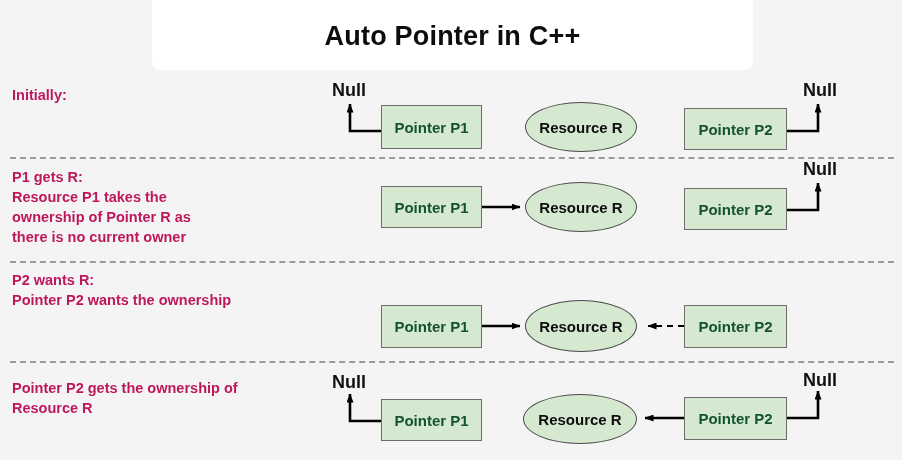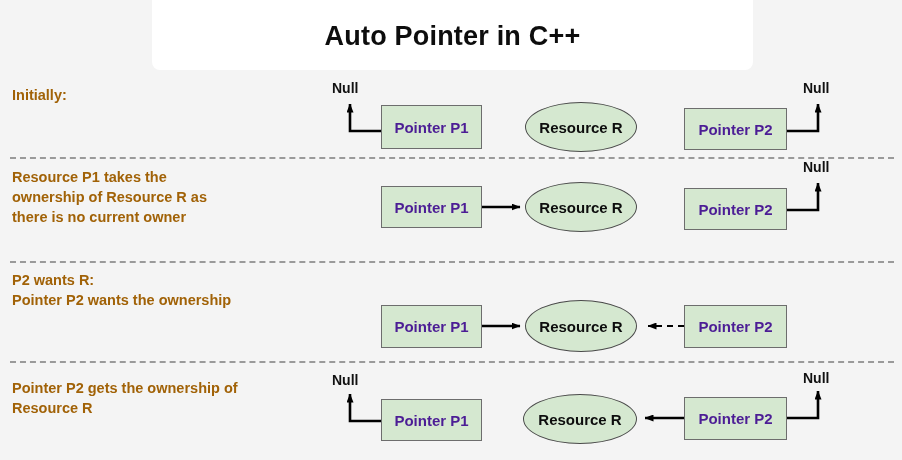--- a/index.html
+++ b/index.html
@@ -49,21 +49,21 @@
     left: 0;
     width: 902px;
   }
   .row-text {
     position: absolute;
     left: 12px;
     width: 300px;
     font-size: 14.5px;
     font-weight: bold;
     line-height: 20px;
-    color: #a16207;
+    color: #be185d;
   }
   .row-text .line {
     display: block;
     white-space: nowrap;
   }
   
   .divider {
     position: absolute;
     left: 10px;
     width: 884px;
@@ -74,41 +74,41 @@
   .node-box {
     position: absolute;
     background: #d5e8d0;
     border: 1.4px solid #6d6d6d;
     box-sizing: border-box;
     display: flex;
     align-items: center;
     justify-content: center;
     font-size: 15px;
     font-weight: bold;
-    color: #4c1d95;
+    color: #14532d;
     white-space: nowrap;
   }
   .node-ellipse {
     position: absolute;
     background: #d5e8d0;
     border: 1.4px solid #4a4a4a;
     border-radius: 50%;
     box-sizing: border-box;
     display: flex;
     align-items: center;
     justify-content: center;
     font-size: 15px;
     font-weight: bold;
     color: #0d0d0d;
     white-space: nowrap;
   }
   
   .null-label {
     position: absolute;
-    font-size: 14px;
+    font-size: 18px;
     font-weight: bold;
     color: #111111;
     white-space: nowrap;
   }
   
   #connectors {
     position: absolute;
     left: 0;
     top: 0;
     width: 902px;
@@ -158,22 +158,23 @@
     <div class="node-box" style="left:381px; top:105px; width:101px; height:44px;">Pointer P1</div>
     <div class="node-ellipse" style="left:525px; top:102px; width:112px; height:50px;">Resource R</div>
     <div class="node-box" style="left:684px; top:108px; width:103px; height:42px;">Pointer P2</div>
     <div class="null-label" style="left:803px; top:80px;">Null</div>
   </div>
 
   <div class="divider" style="top:157px;"></div>
 
   <div class="row" style="top:0;">
     <div class="row-text" style="top:167px;">
+      <span class="line">P1 gets R:</span>
       <span class="line">Resource P1 takes the</span>
-      <span class="line">ownership of Resource R as</span>
+      <span class="line">ownership of Pointer R as</span>
       <span class="line">there is no current owner</span>
     </div>
 
     <div class="node-box" style="left:381px; top:186px; width:101px; height:42px;">Pointer P1</div>
     <div class="node-ellipse" style="left:525px; top:182px; width:112px; height:50px;">Resource R</div>
     <div class="node-box" style="left:684px; top:188px; width:103px; height:42px;">Pointer P2</div>
     <div class="null-label" style="left:803px; top:159px;">Null</div>
   </div>
 
   <div class="divider" style="top:261px;"></div>

